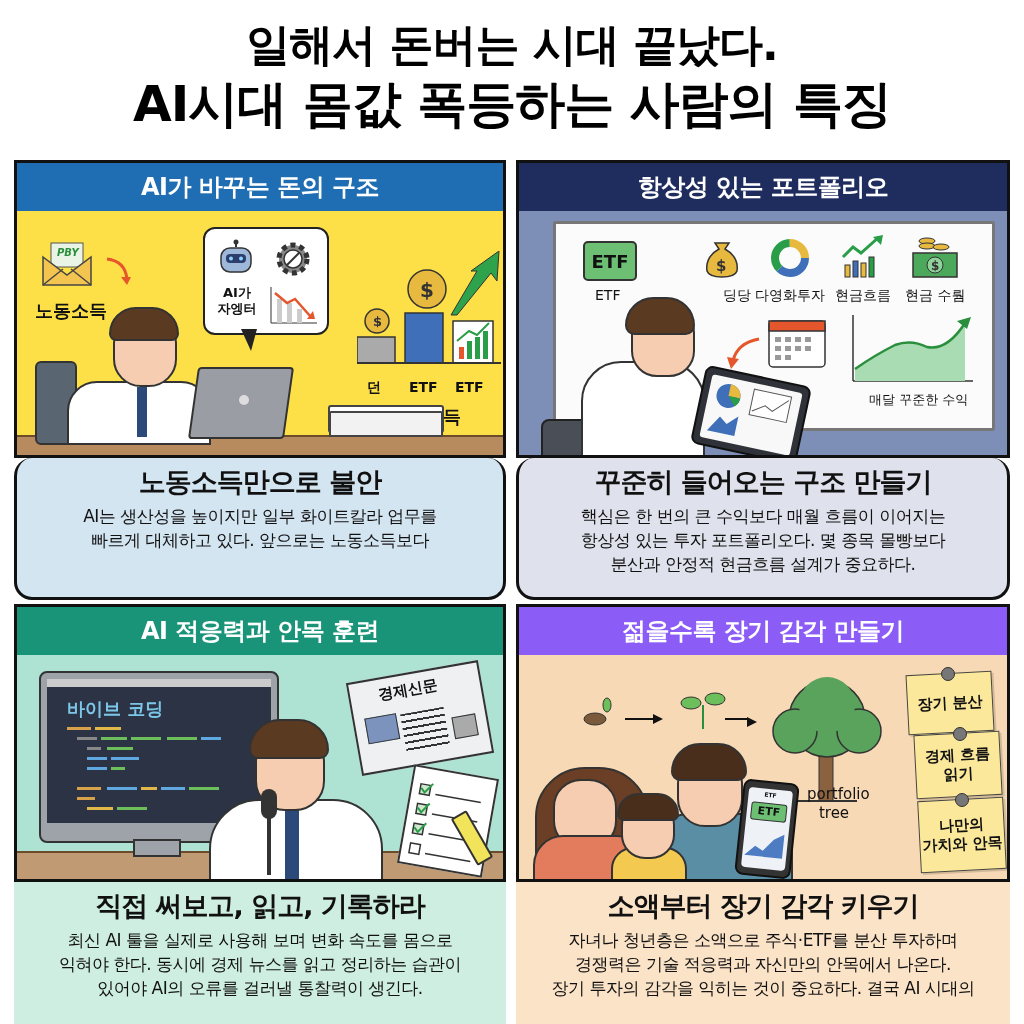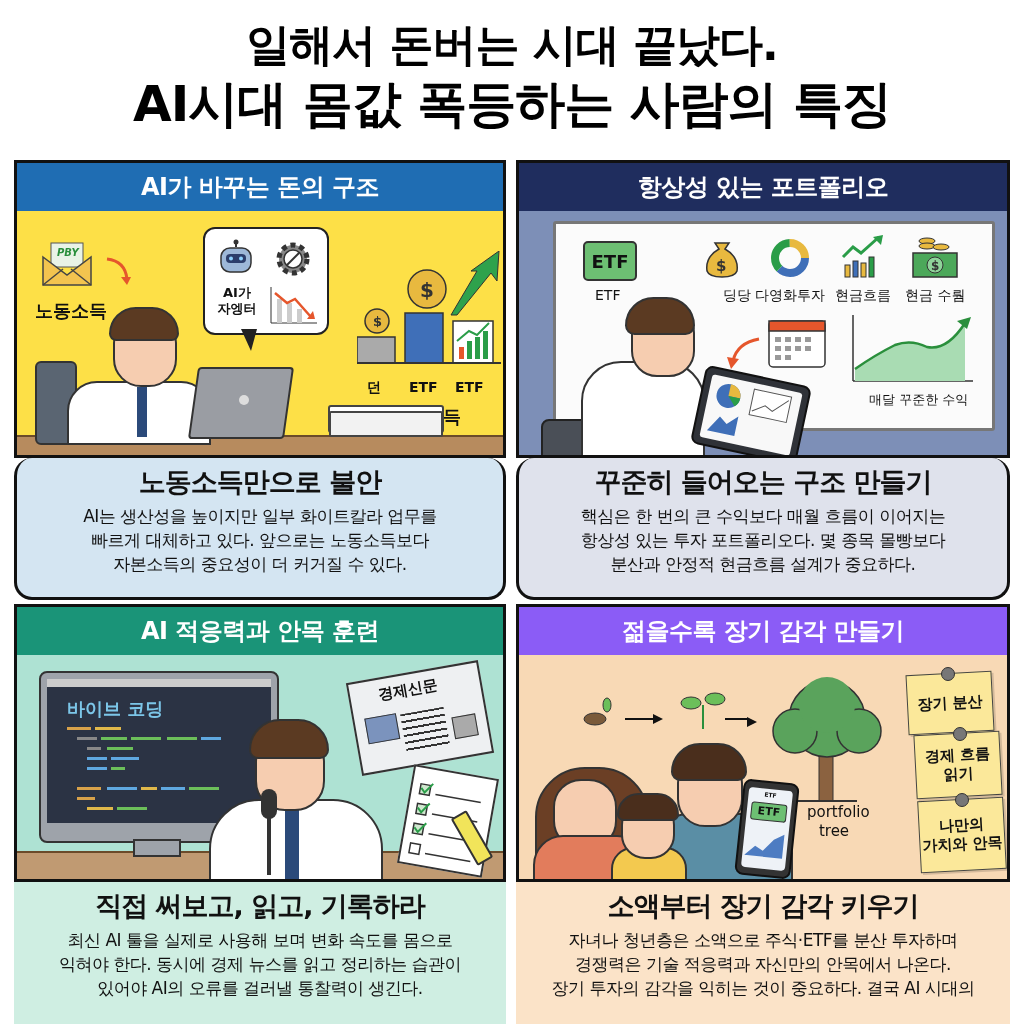--- a/index.html
+++ b/index.html
@@ -157,21 +157,20 @@
       <div class="abs" style="left:176px;top:156px;width:92px;height:68px;background:#9a9da3;border:2px solid #333;border-radius:4px;transform:skewX(-8deg);"></div>
       <div class="abs" style="left:222px;top:184px;width:10px;height:10px;background:#ddd;border-radius:50%;"></div>
       <div class="abs" style="left:312px;top:200px;width:110px;height:22px;background:#f2f2f2;border:2px solid #444;border-radius:2px;box-shadow:0 -5px 0 -1px #fff, 0 -5px 0 1px #444;"></div>
     </div>
   </div>
   <div class="caption">
     <div class="heading">노동소득만으로 불안</div>
     <div class="body">
       <div>AI는 생산성을 높이지만 일부 화이트칼라 업무를</div>
       <div>빠르게 대체하고 있다. 앞으로는 노동소득보다</div>
-      <div>자본소득의 중요성이 더 커거질 수 있다.</div>
     </div>
   </div>
 </div>
 
 <div class="panel" id="p2">
   <div class="frame">
     <div class="header">항상성 있는 포트폴리오</div>
     <div class="scene">
       <div class="abs whiteboard" style="left:34px;top:10px;width:436px;height:204px;"></div>
       <div class="abs" style="left:64px;top:30px;width:50px;height:36px;background:#6dbf73;border:2px solid #333;border-radius:5px;display:flex;align-items:center;justify-content:center;font-size:18px;font-weight:bold;">ETF</div>
@@ -378,21 +377,21 @@
       <div class="abs" style="left:248px;top:20px;">
         <svg width="120" height="130">
             <rect x="52" y="70" width="14" height="56" fill="#8b6240" stroke="#333"></rect>
             <line x1="30" y1="126" x2="90" y2="126" stroke="#333" stroke-width="2"></line>
             <circle cx="60" cy="44" r="38" fill="#5aa35c" stroke="#333" stroke-width="1.5"></circle>
             <circle cx="28" cy="56" r="22" fill="#5aa35c" stroke="#333" stroke-width="1.5"></circle>
             <circle cx="92" cy="56" r="22" fill="#5aa35c" stroke="#333" stroke-width="1.5"></circle>
             <circle cx="60" cy="30" r="28" fill="#5aa35c"></circle>
           </svg>
       </div>
-      <div class="abs lbl" style="left:288px;top:148px;font-size:15px;font-weight:normal;text-align:center;line-height:19px;width:54px;">
+      <div class="abs lbl" style="left:288px;top:130px;font-size:15px;font-weight:normal;text-align:center;line-height:19px;width:54px;">
         <div>portfolio</div>
         <div>tree</div>
       </div>
 
       <div class="abs" style="left:16px;top:112px;width:110px;height:112px;background:#6b3f25;border:2px solid #333;border-radius:50px 50px 10px 10px;"></div>
       <div class="abs" style="left:34px;top:124px;width:60px;height:66px;background:#f6cdb0;border:2px solid #333;border-radius:28px;"></div>
       <div class="abs" style="left:14px;top:180px;width:110px;height:44px;background:#e27c5c;border:2px solid #333;border-radius:30px 30px 0 0;"></div>
       <div class="abs" style="left:130px;top:158px;width:140px;height:66px;background:#5a8ea5;border:2px solid #333;border-radius:40px 40px 0 0;"></div>
       <div class="abs" style="left:158px;top:100px;width:62px;height:68px;background:#f6cdb0;border:2px solid #333;border-radius:28px;"></div>
       <div class="abs" style="left:152px;top:88px;width:72px;height:34px;background:#4a2e1c;border:2px solid #333;border-radius:32px 32px 10px 10px;"></div>

